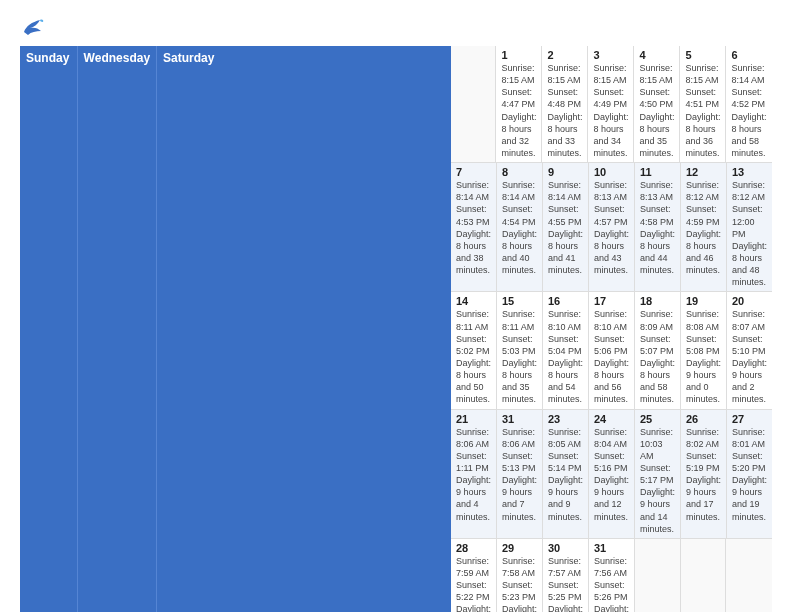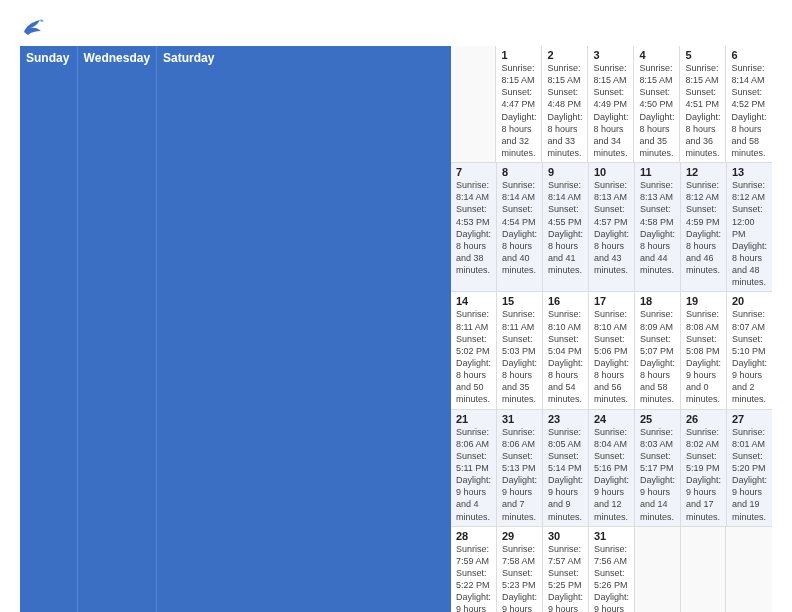--- a/index.html
+++ b/index.html
@@ -289,21 +289,21 @@
             <span class="cell-line">Sunrise: 8:07 AM</span>
             <span class="cell-line">Sunset: 5:10 PM</span>
             <span class="cell-line">Daylight: 9 hours</span>
             <span class="cell-line">and 2 minutes.</span>
           </div>
         </div>
         <div class="cal-row">
           <div class="cal-cell alt-row">
             <span class="day-num">21</span>
             <span class="cell-line">Sunrise: 8:06 AM</span>
-            <span class="cell-line">Sunset: 5:11 PM</span>
+            <span class="cell-line">Sunset: 1:11 PM</span>
             <span class="cell-line">Daylight: 9 hours</span>
             <span class="cell-line">and 4 minutes.</span>
           </div>
           <div class="cal-cell alt-row">
             <span class="day-num">31</span>
             <span class="cell-line">Sunrise: 8:06 AM</span>
             <span class="cell-line">Sunset: 5:13 PM</span>
             <span class="cell-line">Daylight: 9 hours</span>
             <span class="cell-line">and 7 minutes.</span>
           </div>
@@ -316,21 +316,21 @@
           </div>
           <div class="cal-cell alt-row">
             <span class="day-num">24</span>
             <span class="cell-line">Sunrise: 8:04 AM</span>
             <span class="cell-line">Sunset: 5:16 PM</span>
             <span class="cell-line">Daylight: 9 hours</span>
             <span class="cell-line">and 12 minutes.</span>
           </div>
           <div class="cal-cell alt-row">
             <span class="day-num">25</span>
-            <span class="cell-line">Sunrise: 8:03 AM</span>
+            <span class="cell-line">Sunrise: 10:03 AM</span>
             <span class="cell-line">Sunset: 5:17 PM</span>
             <span class="cell-line">Daylight: 9 hours</span>
             <span class="cell-line">and 14 minutes.</span>
           </div>
           <div class="cal-cell alt-row">
             <span class="day-num">26</span>
             <span class="cell-line">Sunrise: 8:02 AM</span>
             <span class="cell-line">Sunset: 5:19 PM</span>
             <span class="cell-line">Daylight: 9 hours</span>
             <span class="cell-line">and 17 minutes.</span>

